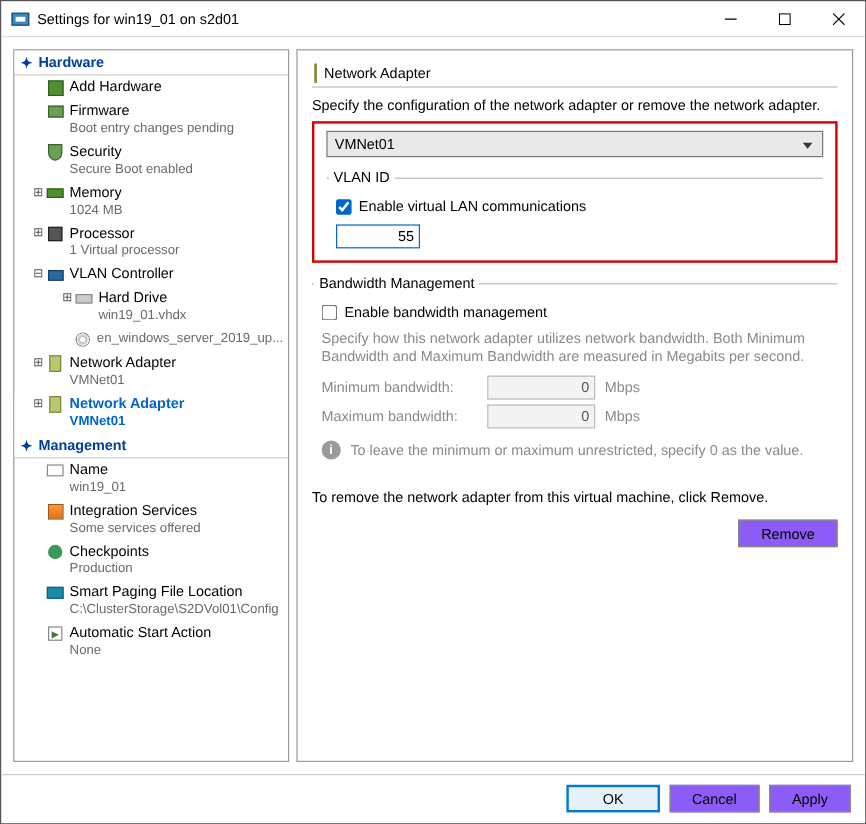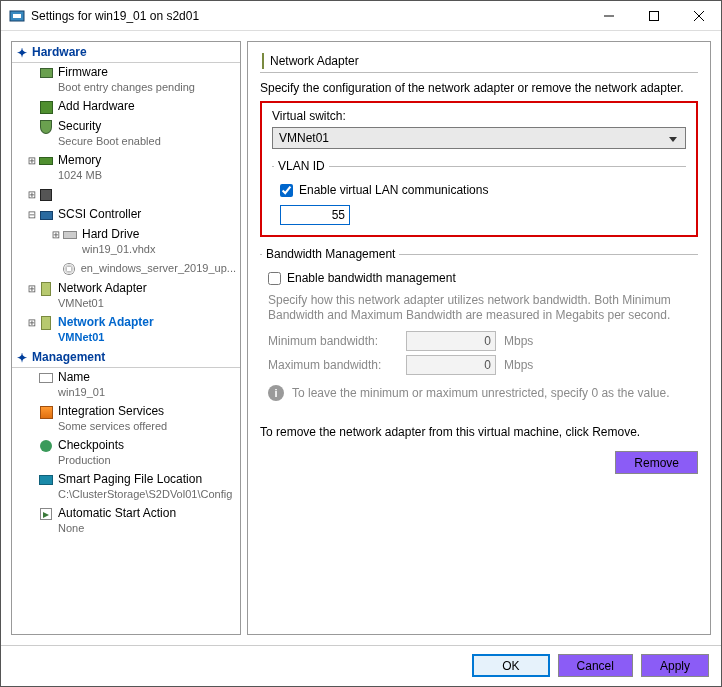--- a/index.html
+++ b/index.html
@@ -115,39 +115,39 @@
 
   <div class="sidebar">
     <div class="shdr">
       <span class="chev">✦</span>
       <span>Hardware</span>
     </div>
 
     <div class="item">
       <span class="exp"></span>
         <span class="icn">
+          <span class="ic-sq"></span>
+        </span>
+      <span class="txt">
+          <span class="main">Add Hardware</span>
+        </span>
+    </div>
+    <div class="item">
+      <span class="exp"></span>
+        <span class="icn">
           <span class="ic-chip"></span>
         </span>
       <span class="txt">
           <span class="main">Firmware</span>
           <span class="sub">Boot entry changes pending</span>
         </span>
     </div>
     <div class="item">
       <span class="exp"></span>
         <span class="icn">
-          <span class="ic-sq"></span>
-        </span>
-      <span class="txt">
-          <span class="main">Add Hardware</span>
-        </span>
-    </div>
-    <div class="item">
-      <span class="exp"></span>
-        <span class="icn">
           <span class="ic-shield"></span>
         </span>
       <span class="txt">
           <span class="main">Security</span>
           <span class="sub">Secure Boot enabled</span>
         </span>
     </div>
     <div class="item">
       <span class="exp">⊞</span>
         <span class="icn">
@@ -156,28 +156,32 @@
       <span class="txt">
           <span class="main">Memory</span>
           <span class="sub">1024 MB</span>
         </span>
     </div>
     <div class="item">
       <span class="exp">⊞</span>
         <span class="icn">
           <span class="ic-cpu"></span>
         </span>
+      <span class="txt">
+          <span class="main">Processor</span>
+          <span class="sub">1 Virtual processor</span>
+        </span>
     </div>
     <div class="item">
       <span class="exp">⊟</span>
         <span class="icn">
           <span class="ic-scsi"></span>
         </span>
       <span class="txt">
-          <span class="main">SCSI Controller</span>
+          <span class="main">VLAN Controller</span>
         </span>
     </div>
     <div class="item child">
       <span class="exp">⊞</span>
         <span class="icn">
           <span class="ic-hd"></span>
         </span>
       <span class="txt">
           <span class="main">Hard Drive</span>
           <span class="sub">win19_01.vhdx</span>
@@ -271,21 +275,20 @@
   </div>
 
   <div class="detail">
     <div class="pane-title">
       <span><span class="ic-nic"></span></span>
       <span>Network Adapter</span>
     </div>
     <div class="desc">Specify the configuration of the network adapter or remove the network adapter.</div>
 
     <div class="highlight-box">
-      <div class="field-label">Virtual switch:</div>
       <div class="combo">
         <span>VMNet01</span>
       </div>
 
       <fieldset class="group">
         <legend>VLAN ID</legend>
         <div class="chk-row">
           <input type="checkbox" checked="" style="">
           <span>Enable virtual LAN communications</span>
         </div>

